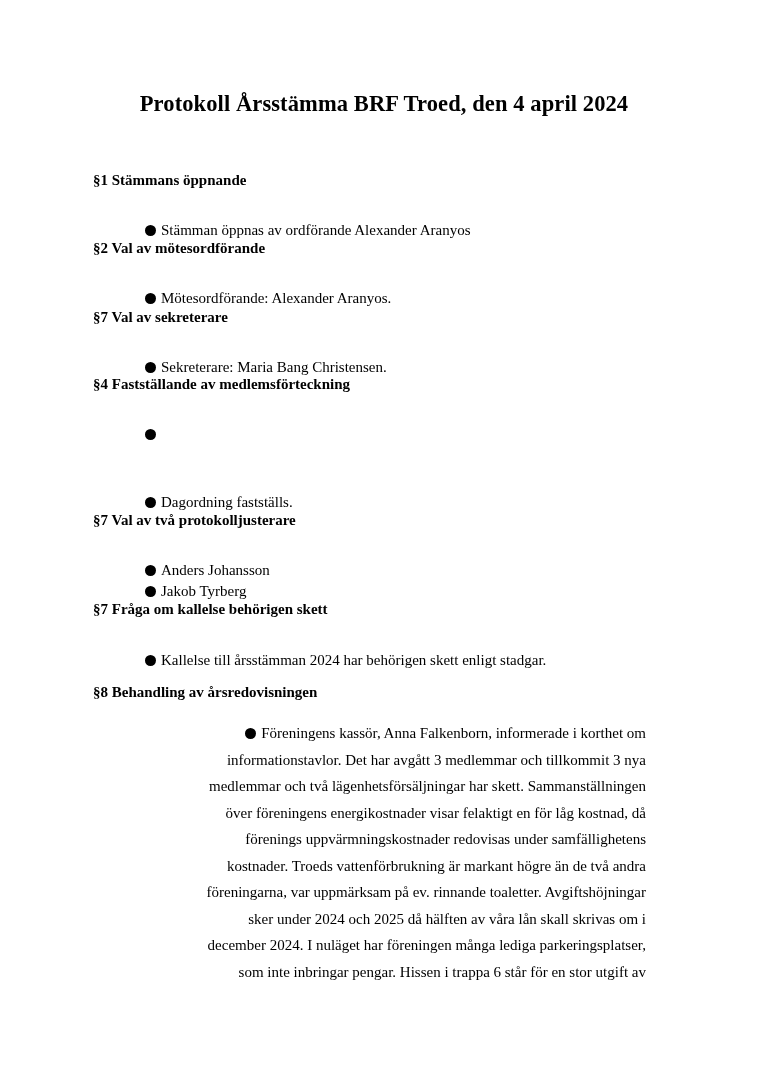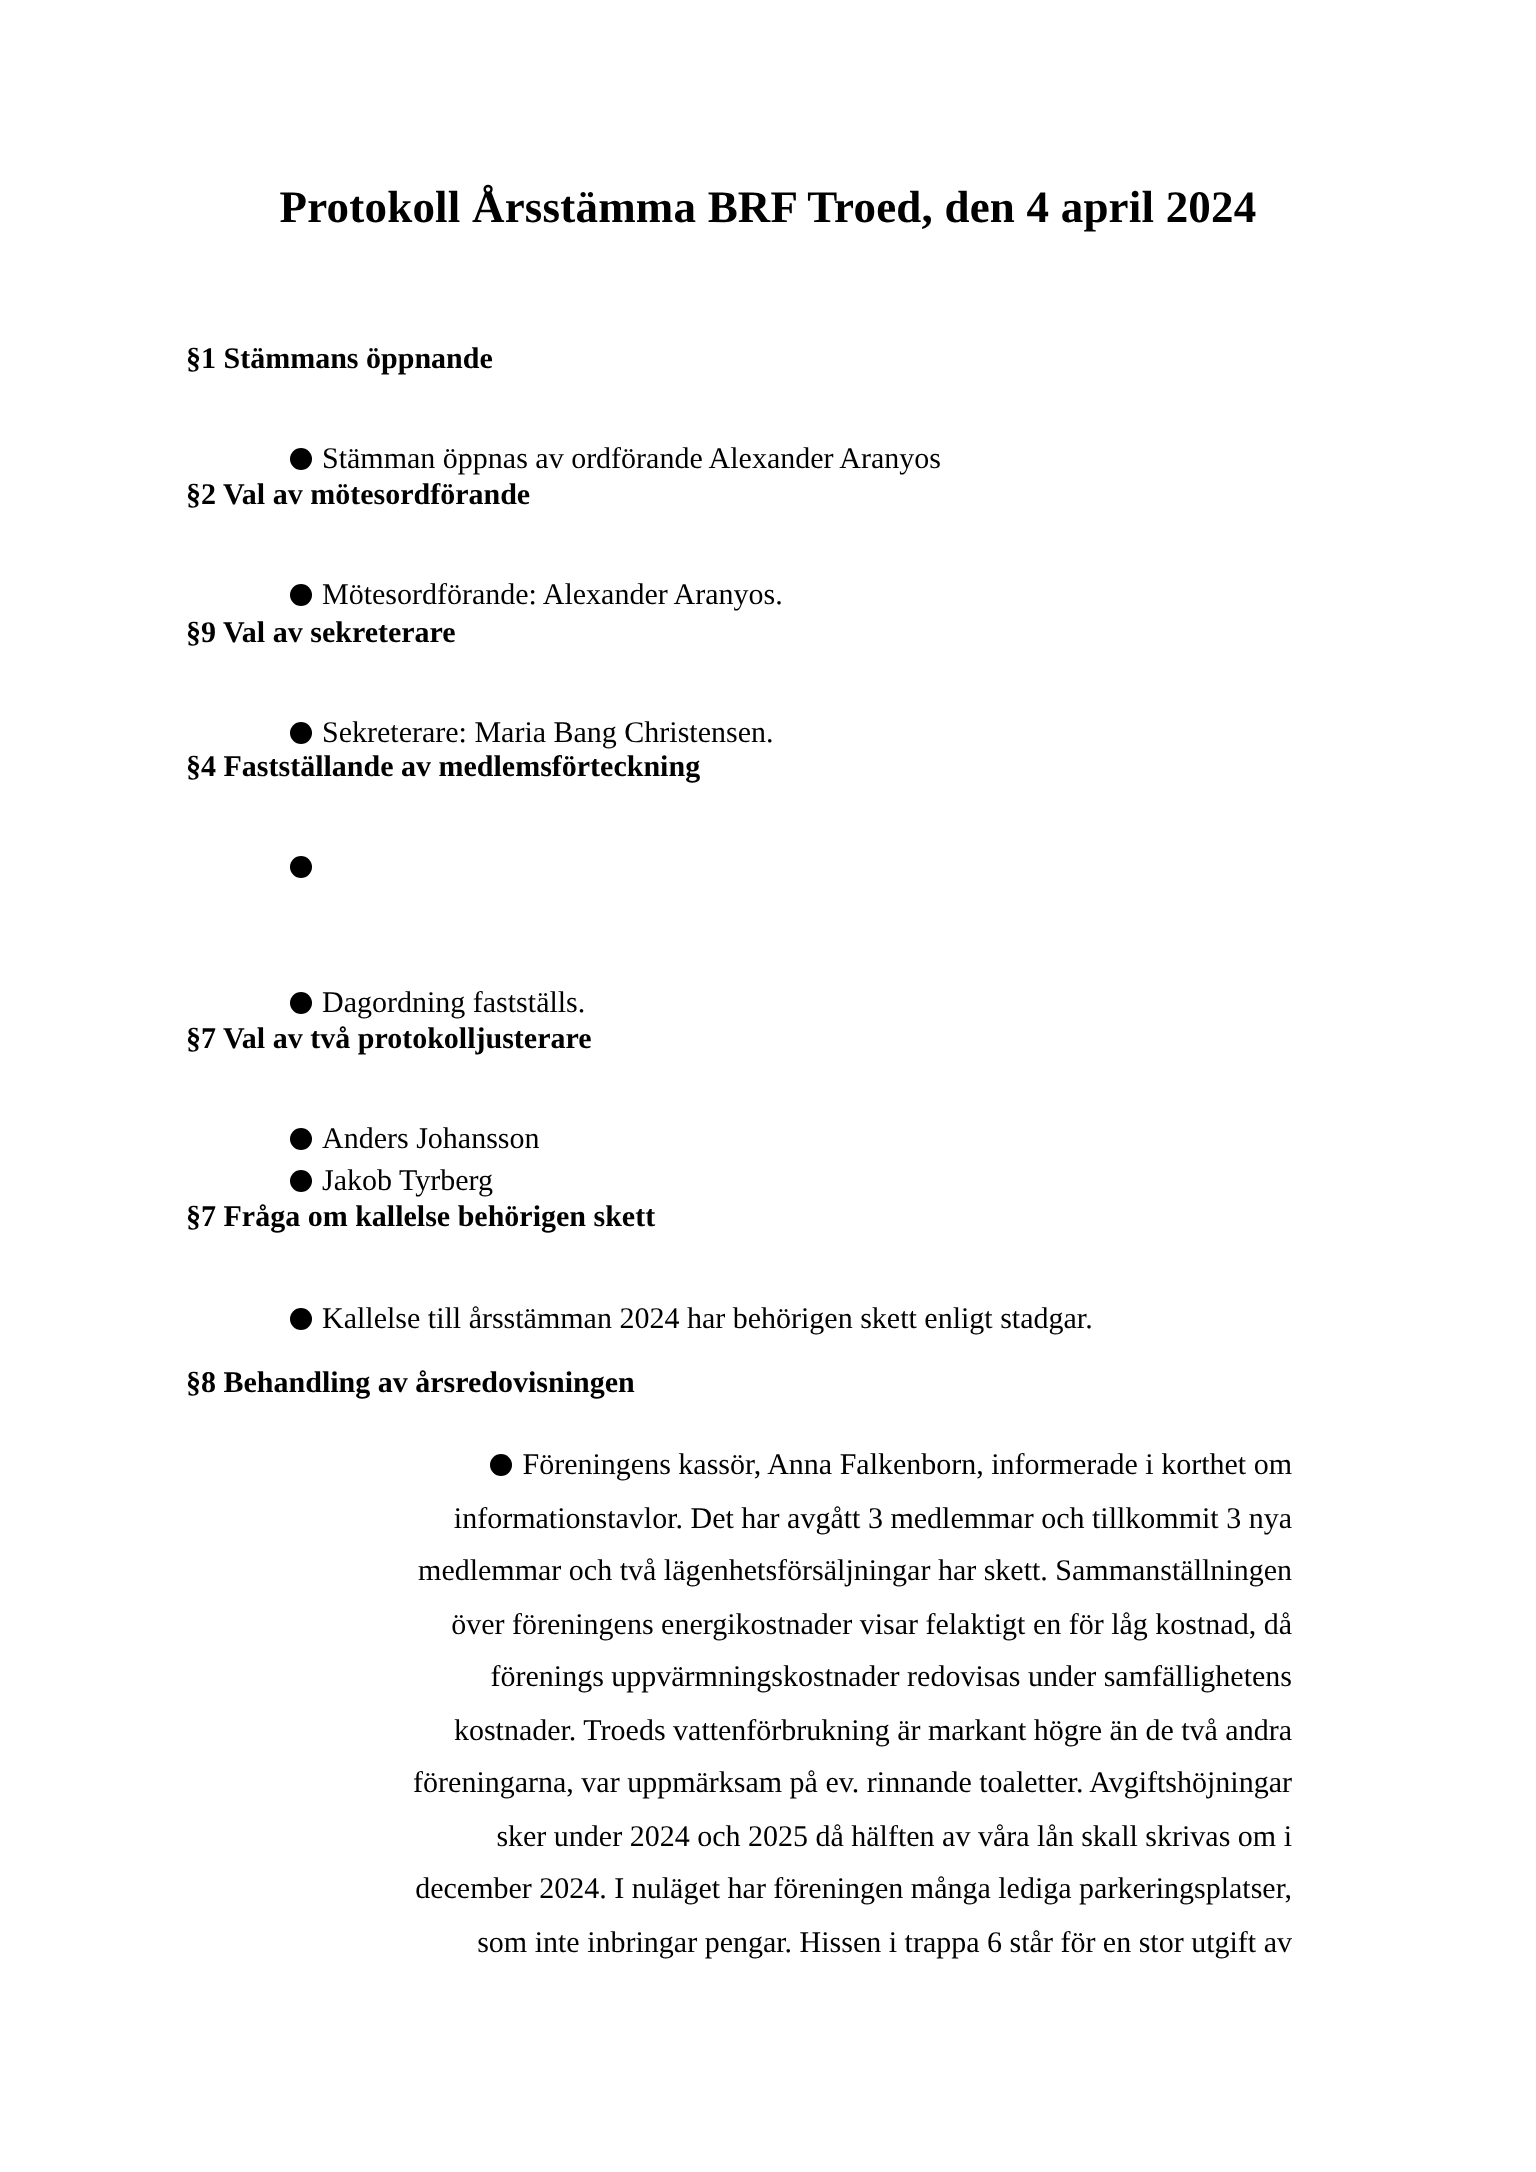--- a/index.html
+++ b/index.html
@@ -78,21 +78,21 @@
   <h2 class="heading" style="top:172px">§1 Stämmans öppnande</h2>
   <p class="bullet" style="top:206px">
     <span class="dot"></span><span>Stämman öppnas av ordförande Alexander Aranyos</span>
   </p>
 
   <h2 class="heading" style="top:240px">§2 Val av mötesordförande</h2>
   <p class="bullet" style="top:274px">
     <span class="dot"></span><span>Mötesordförande: Alexander Aranyos.</span>
   </p>
 
-  <h2 class="heading" style="top:309px">§9 Val av sekreterare</h2>
+  <h2 class="heading" style="top:309px">§7 Val av sekreterare</h2>
   <p class="bullet" style="top:343px">
     <span class="dot"></span><span>Sekreterare: Maria Bang Christensen.</span>
   </p>
 
   <h2 class="heading" style="top:376px">§4 Fastställande av medlemsförteckning</h2>
   <p class="bullet" style="top:410px">
     <span class="dot"></span>
   </p>
 
   <p class="bullet" style="top:478px">

